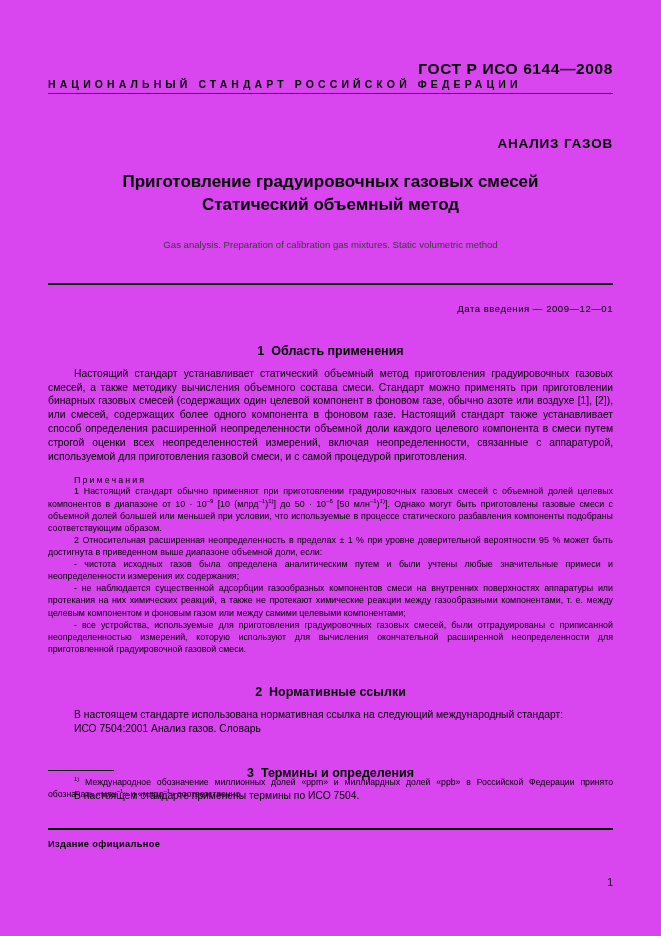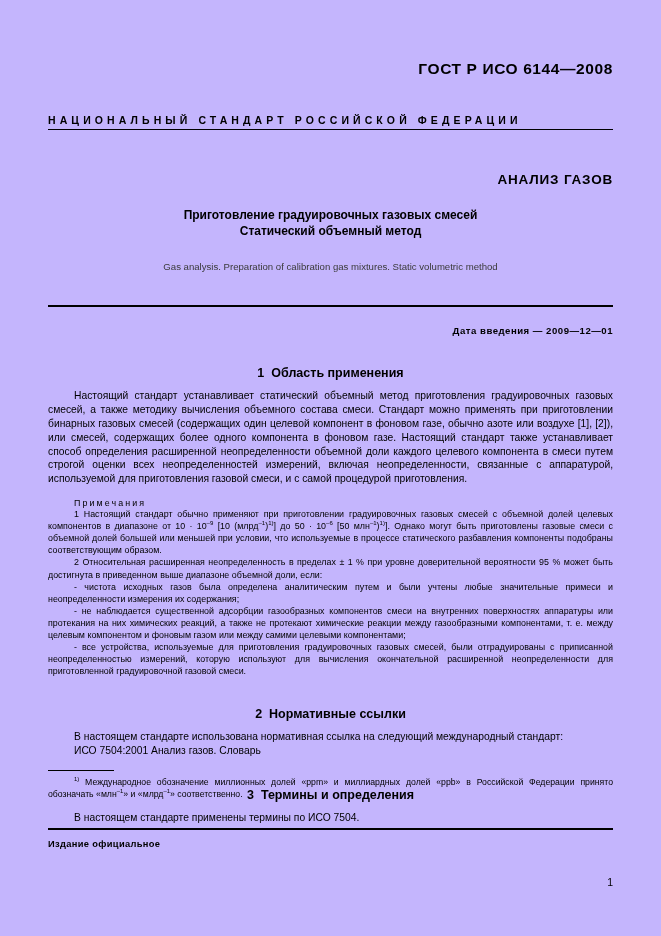--- a/index.html
+++ b/index.html
@@ -8,41 +8,40 @@
     background: #ffffff;
   }
   body {
     font-family: "Liberation Sans", sans-serif;
     color: #000000;
   }
   #page {
     position: relative;
     width: 661px;
     height: 936px;
-    background: #c4b5fd;
+    background: #d946ef;
     overflow: hidden;
   }
   .content {
     position: absolute;
     left: 48px;
     top: 0;
     width: 565px;
     height: 936px;
   }
 
   
   .gost-title {
     text-align: right;
     font-size: 15.5px;
     font-weight: bold;
     letter-spacing: 0.6px;
     margin-top: 60px;
   }
   .nat-standard {
-    margin-top: 36px;
     font-size: 10.5px;
     font-weight: bold;
     letter-spacing: 4.1px;
     text-align: left;
     white-space: nowrap;
   }
   .rule-thin {
     border: 0;
     border-top: 1.6px solid #000;
     margin: 3px 0 0 0;
@@ -58,37 +57,37 @@
   
   .doc-main-title {
     text-align: right;
     font-size: 13.5px;
     font-weight: bold;
     letter-spacing: 0.8px;
     margin-top: 42px;
   }
   .doc-sub {
     text-align: center;
-    font-size: 12px;
+    font-size: 17px;
     font-weight: bold;
     margin-top: 20px;
     line-height: 1.35;
   }
   .doc-en {
     text-align: center;
     font-size: 9.6px;
     color: #3a3a3a;
     margin-top: 22px;
   }
   .sep-wrap { margin-top: 33px; }
 
   .date-line {
     text-align: right;
     font-size: 9.6px;
-    font-weight: bold;
+    font-weight: normal;
     letter-spacing: 0.5px;
     margin-top: 18px;
   }
 
   
   .section-head {
     font-size: 12.5px;
     font-weight: bold;
     margin-top: 30px;
     margin-bottom: 9px;

